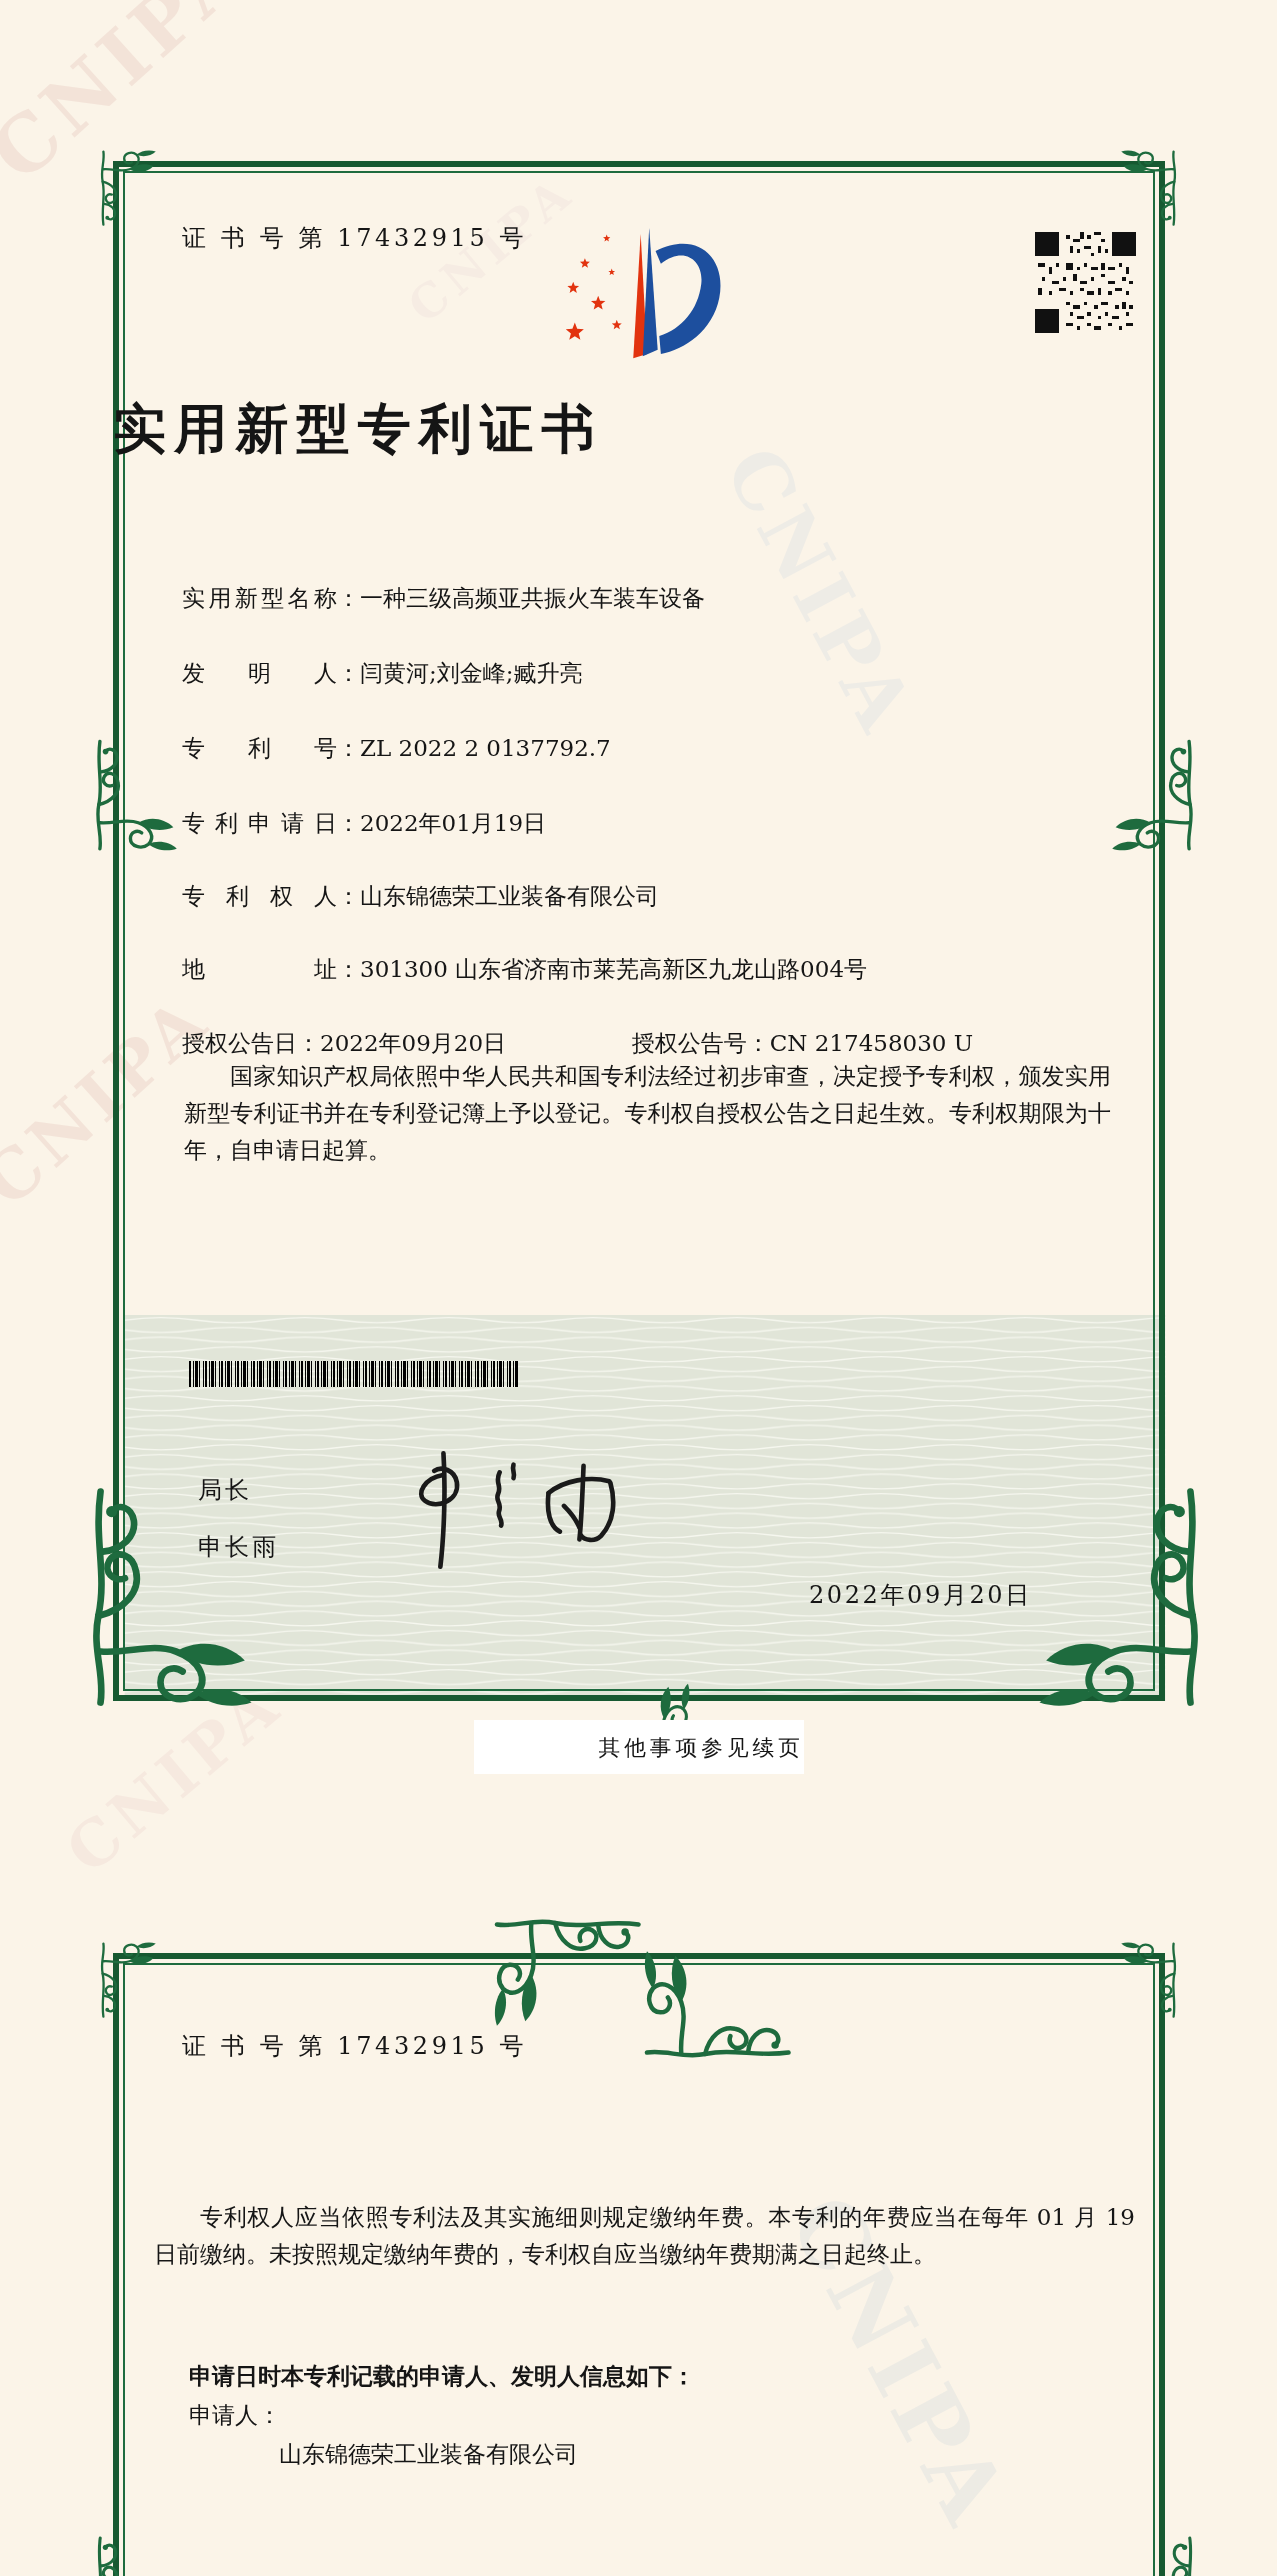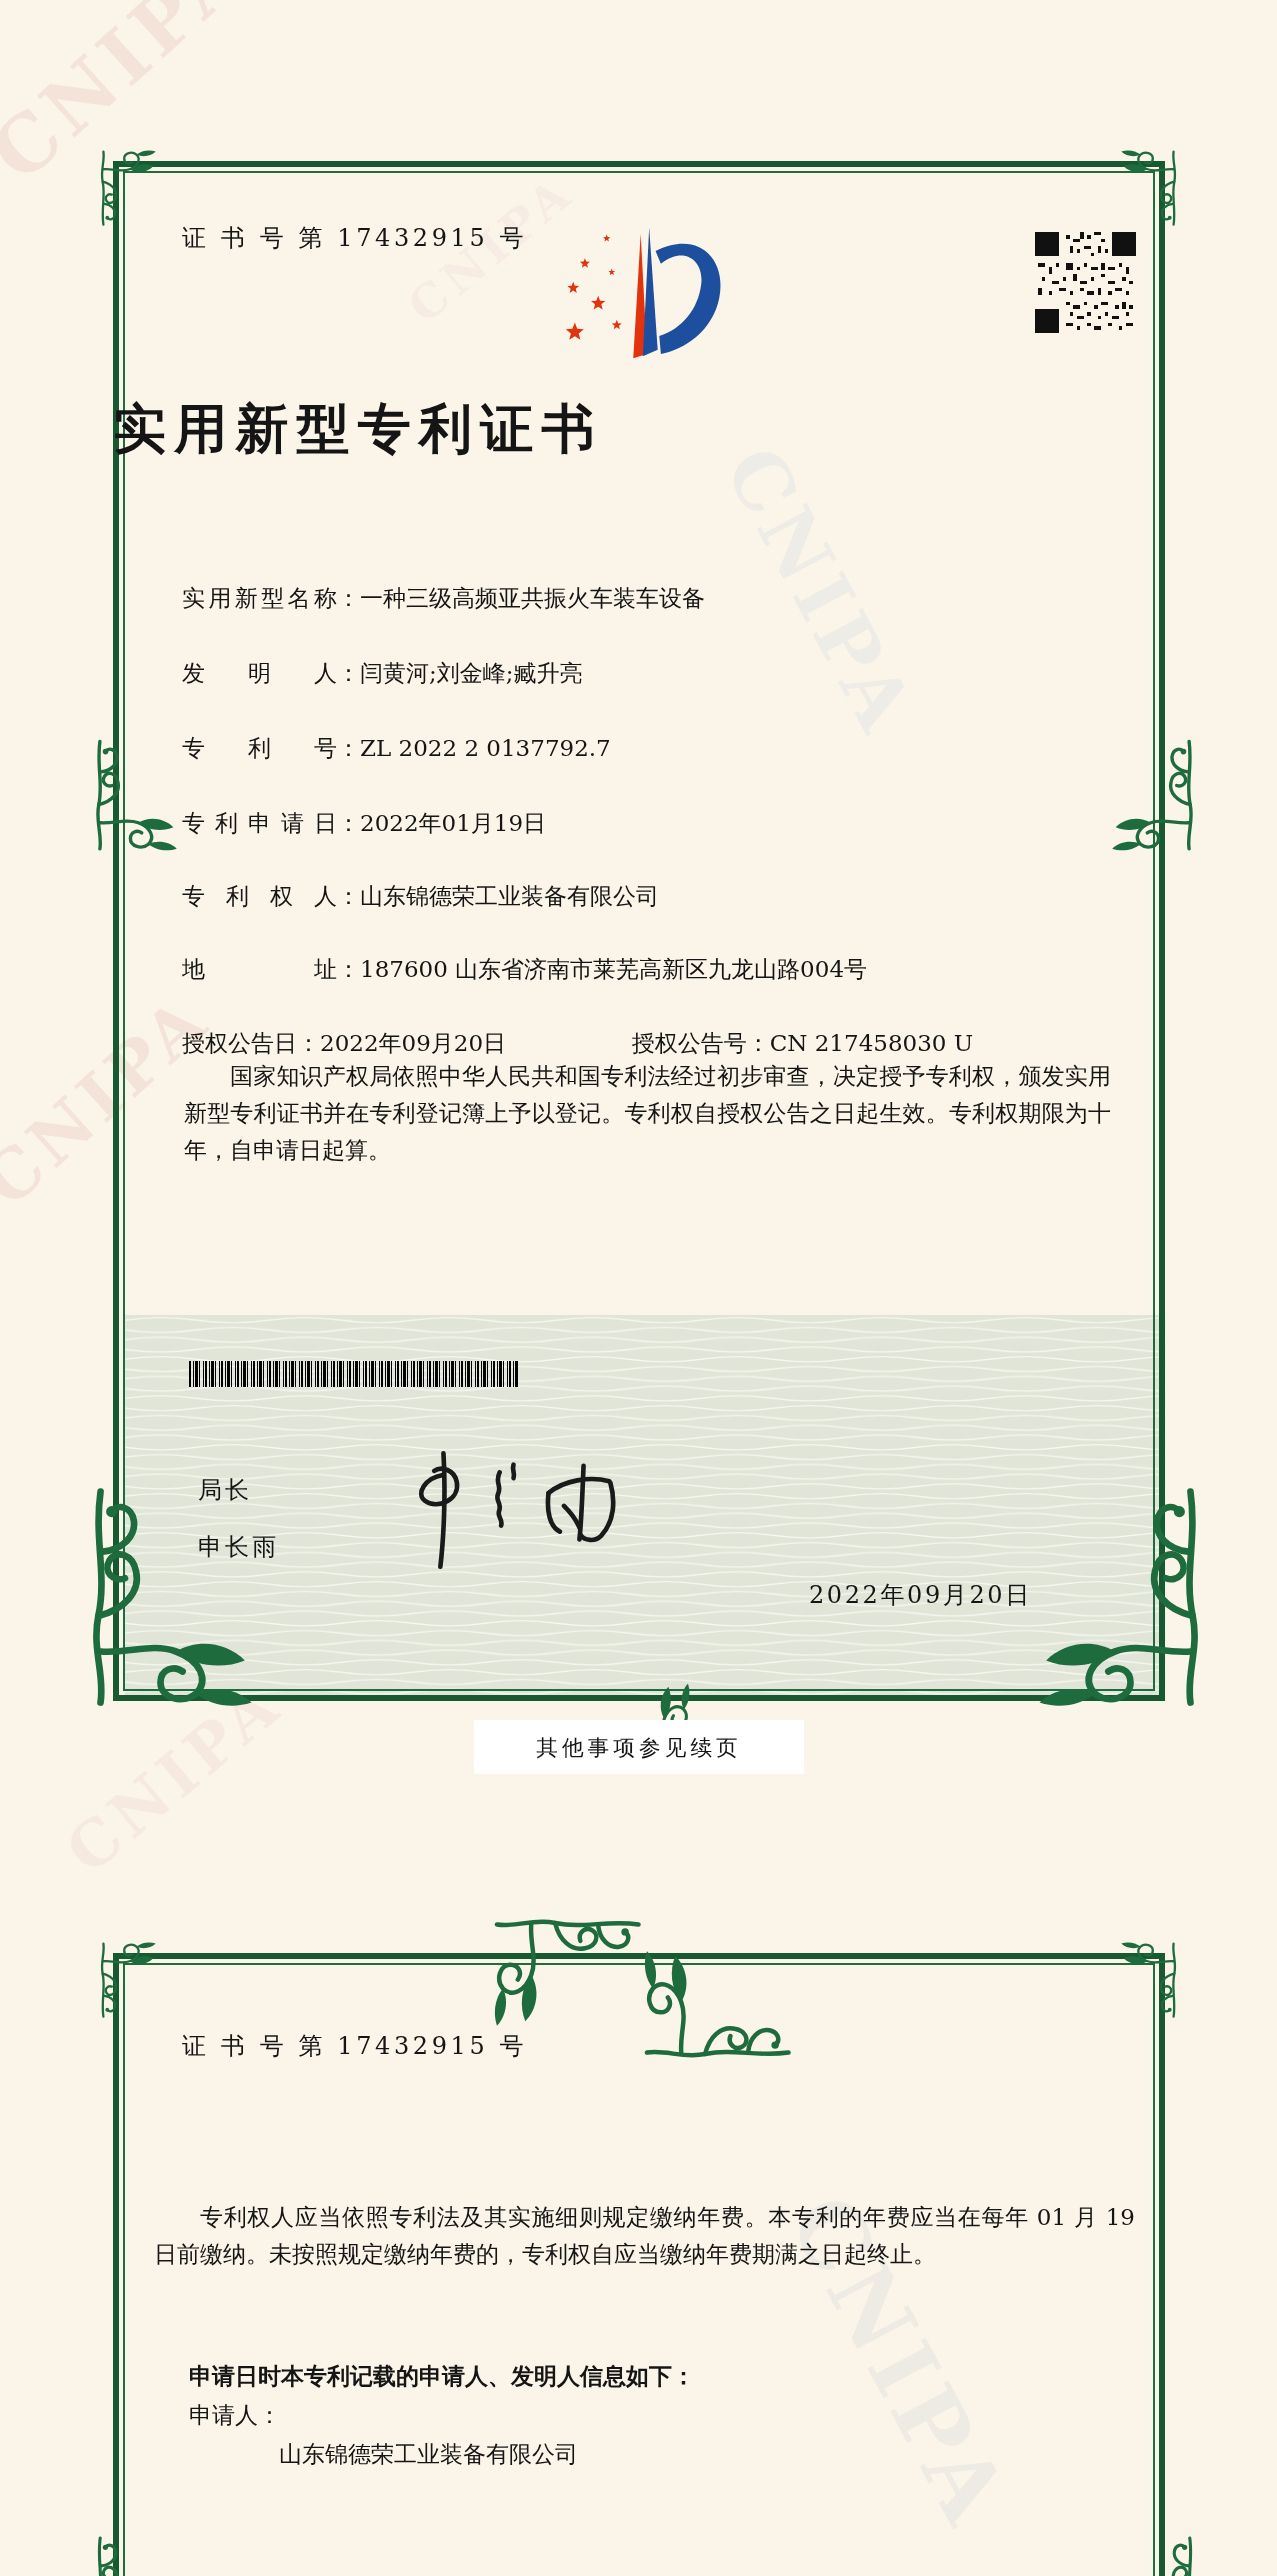--- a/index.html
+++ b/index.html
@@ -19,21 +19,21 @@
   .big-title{position:absolute;width:100%;text-align:left;font-size:53px;font-weight:bold;letter-spacing:8.2px;}
   .frow{position:absolute;left:69px;font-size:23px;white-space:nowrap;}
   .flabel{display:inline-block;width:155px;text-align:justify;text-align-last:justify;}
   .para{position:absolute;font-size:23px;line-height:37px;text-align:justify;text-indent:2em;}
   .plain{position:absolute;font-size:23px;white-space:nowrap;}
   .footerline{position:absolute;width:100%;text-align:center;font-size:19.6px;letter-spacing:2.1px;}
   .barcode{position:absolute;left:76px;top:1200px;width:330px;height:26px;
     background:repeating-linear-gradient(90deg,#000 0 2.1px,rgba(0,0,0,0) 2.1px 3.6px,#000 3.6px 4.6px,rgba(0,0,0,0) 4.6px 6.2px,#000 6.2px 8.8px,rgba(0,0,0,0) 8.8px 9.8px,#000 9.8px 10.8px,rgba(0,0,0,0) 10.8px 14px,#000 14px 15px,rgba(0,0,0,0) 15px 16px);}
   .orn{position:absolute;z-index:3;pointer-events:none;}
   .cont-note{position:absolute;left:474px;top:1720px;width:330px;height:54px;background:#ffffff;
-    display:flex;align-items:center;justify-content:center;font-size:21.6px;letter-spacing:4.1px;z-index:2;}
+    display:flex;align-items:center;justify-content:flex-end;font-size:21.6px;letter-spacing:4.1px;z-index:2;}
   .hidden-defs{position:absolute;width:0;height:0;overflow:hidden;}
 </style>
 </head>
 <body>
 
 <svg class="hidden-defs" aria-hidden="true">
   <defs>
     <symbol id="orn" viewBox="0 0 200 200">
       <g fill="none" stroke="#1e6b3e" stroke-width="6" stroke-linecap="round">
         <path d="M14,6 C8,50 20,80 12,118 C6,148 18,170 14,196"></path>
@@ -180,21 +180,21 @@
     <div class="frow" style="top:572px;">
       <span class="flabel">专利号</span><span>：</span><span>ZL 2022 2 0137792.7</span>
     </div>
     <div class="frow" style="top:647px;">
       <span class="flabel">专利申请日</span><span>：</span><span>2022年01月19日</span>
     </div>
     <div class="frow" style="top:720px;">
       <span class="flabel">专利权人</span><span>：</span><span>山东锦德荣工业装备有限公司</span>
     </div>
     <div class="frow" style="top:793px;">
-      <span class="flabel">地址</span><span>：</span><span>187600 山东省济南市莱芜高新区九龙山路004号</span>
+      <span class="flabel">地址</span><span>：</span><span>301300 山东省济南市莱芜高新区九龙山路004号</span>
     </div>
 
     <div class="frow" style="top:867px;">
       <span>授权公告日</span><span>：</span><span>2022年09月20日</span>
       <span style="display:inline-block;width:111px;"></span>
       <span>授权公告号</span><span>：</span><span>CN 217458030 U</span>
     </div>
 
     <div class="para" style="left:71px;top:897px;width:927px;">国家知识产权局依照中华人民共和国专利法经过初步审查，决定授予专利权，颁发实用新型专利证书并在专利登记簿上予以登记。专利权自授权公告之日起生效。专利权期限为十年，自申请日起算。</div>
 

